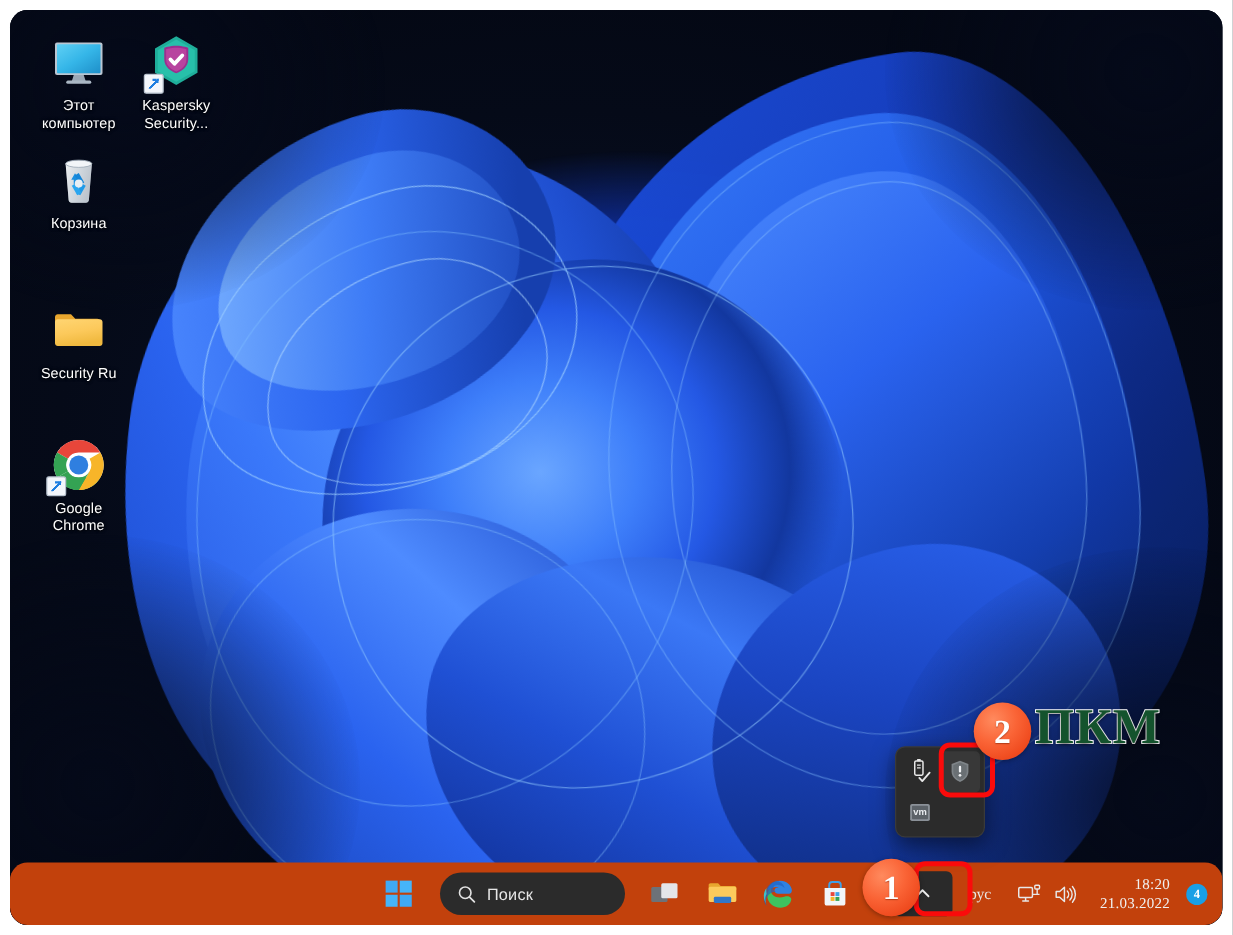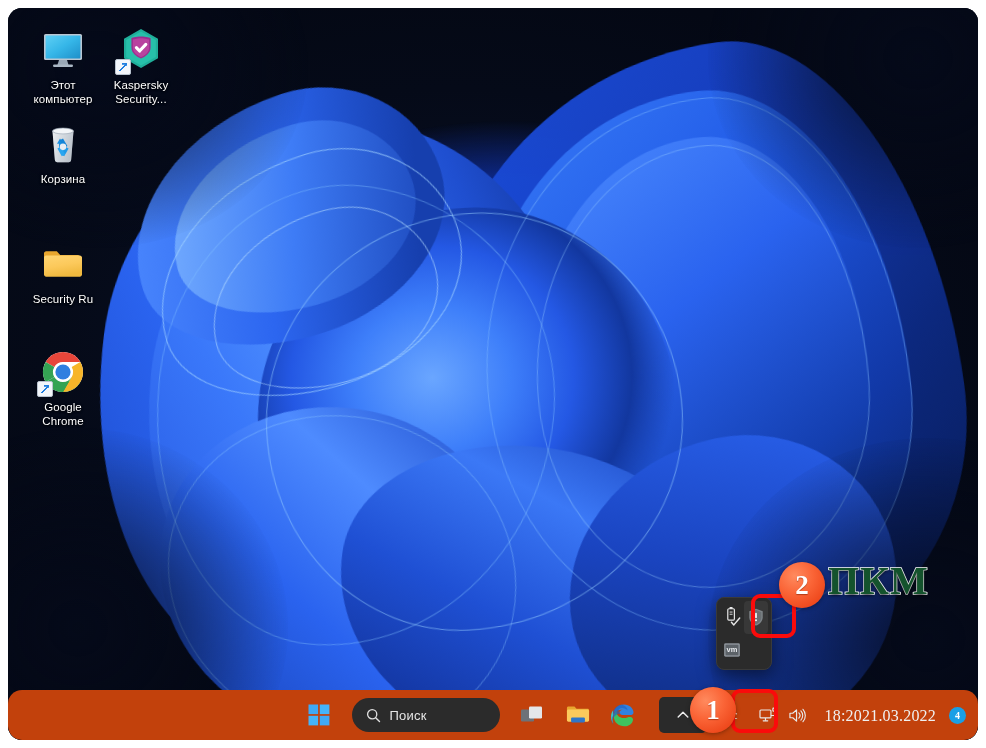--- a/index.html
+++ b/index.html
@@ -192,24 +192,25 @@
     padding: 0 7px;
   }
   #tray-icons {
     display: flex;
     align-items: center;
     gap: 10px;
     padding: 0 10px;
   }
   #tray-clock {
     display: flex;
+    flex-direction: column;
     align-items: flex-end;
     justify-content: center;
     color: #f0f0f0;
-    font-size: 16px;
+    font-size: 12px;
     line-height: 15px;
     padding: 0 9px 0 4px;
     letter-spacing: 0.2px;
   }
   #notif-badge {
     width: 17px;
     height: 17px;
     border-radius: 50%;
     background: #199fe6;
     color: #ffffff;
@@ -219,21 +220,21 @@
     align-items: center;
     justify-content: center;
     margin-right: 6px;
   }
 
   
   #tray-flyout {
     position: absolute;
     left: 708px;
     top: 589px;
-    width: 56px;
+    width: 72px;
     height: 73px;
     background: #2b2b2b;
     border: 1px solid #3a3a3a;
     border-radius: 8px;
     box-shadow: 0 6px 18px rgba(0,0,0,0.5);
     z-index: 55;
     display: grid;
     grid-template-columns: 1fr 1fr;
     grid-template-rows: 1fr 1fr;
     padding: 3px;

